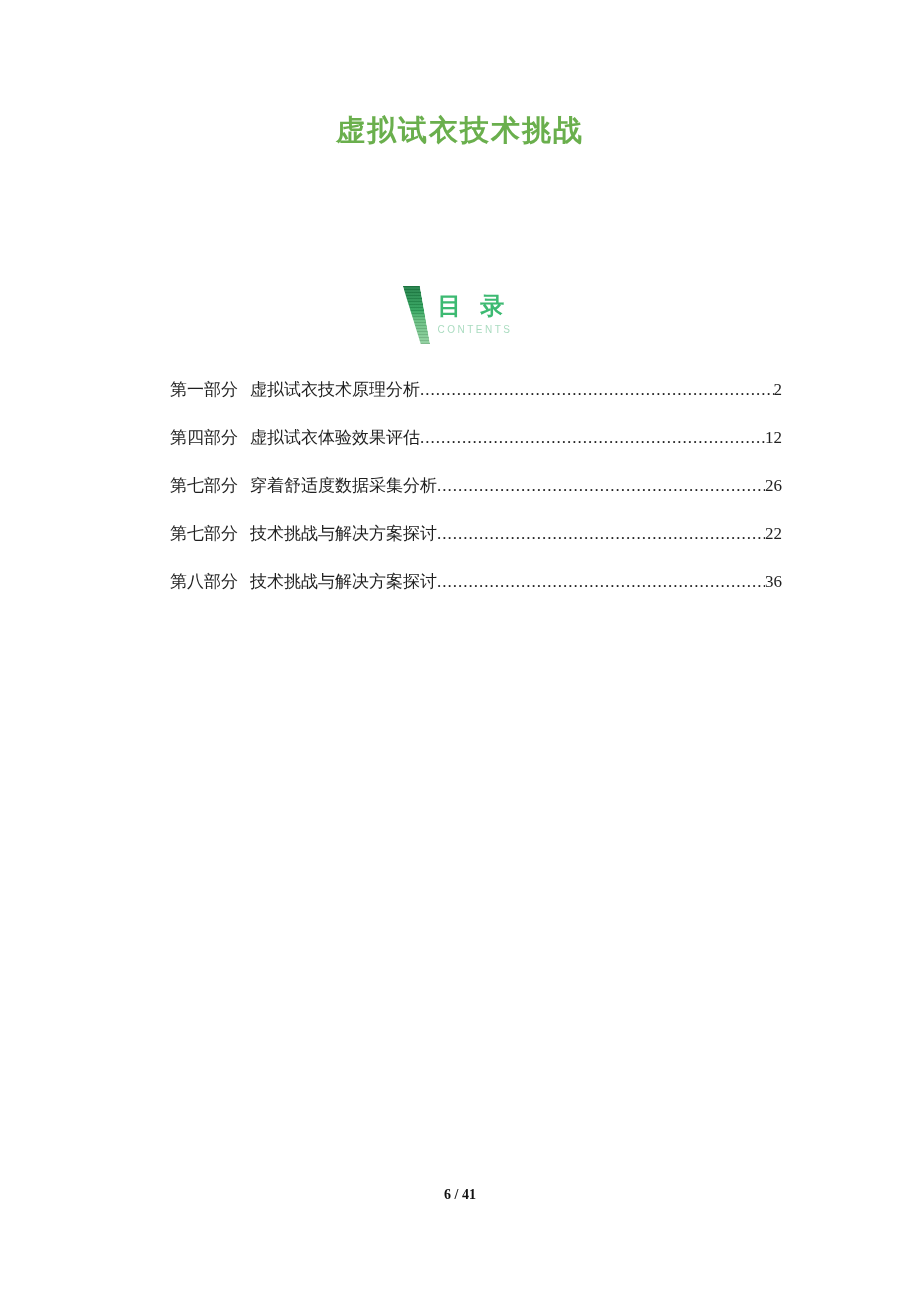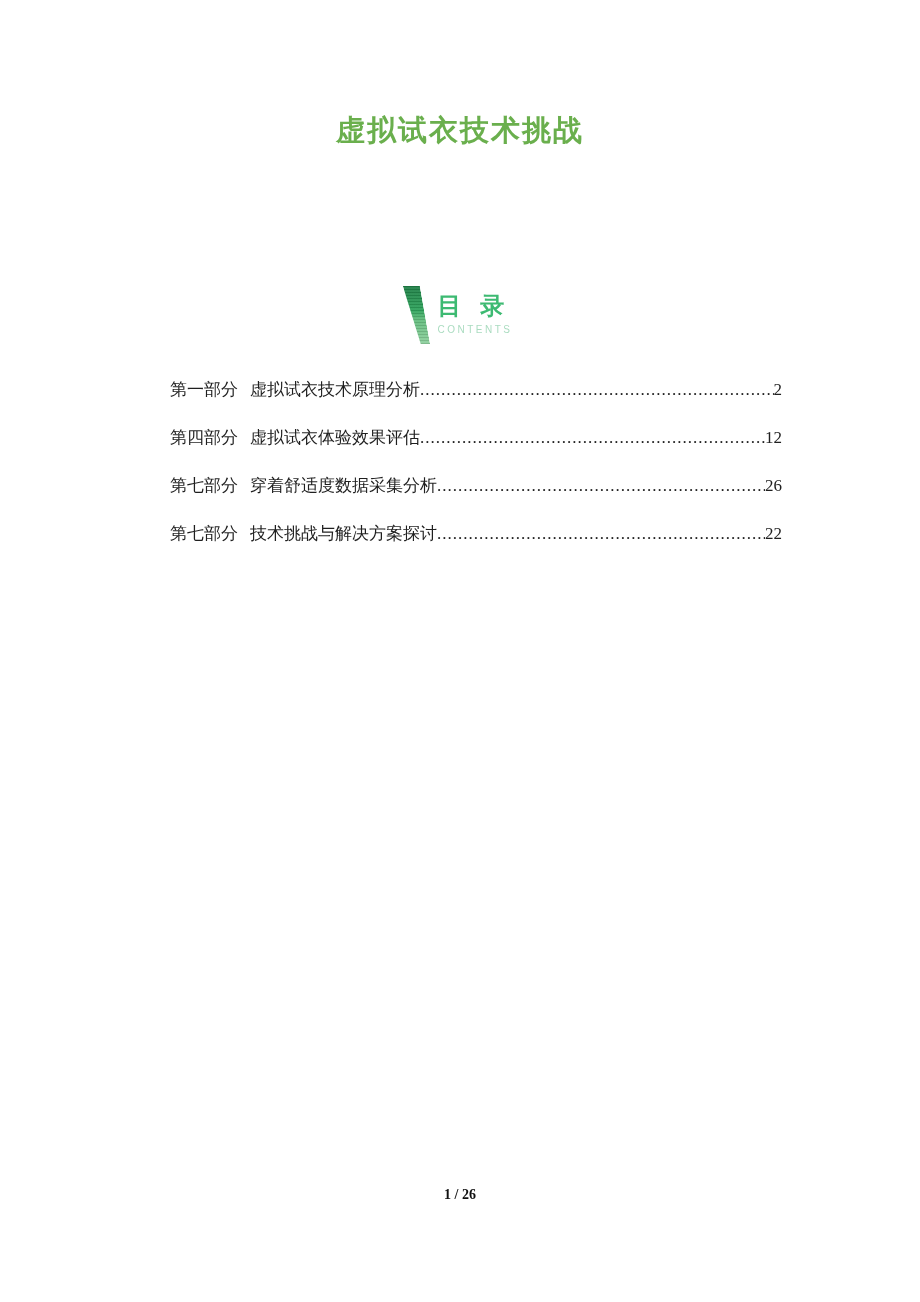--- a/index.html
+++ b/index.html
@@ -173,17 +173,23 @@
         <span class="toc-page">26</span>
       </div>
 
       <div class="toc-row">
         <span class="toc-label">第七部分</span>
         <span class="toc-title">技术挑战与解决方案探讨</span>
         <span class="toc-leader"></span>
         <span class="toc-page">22</span>
       </div>
 
+      <div class="toc-row">
+        <span class="toc-label">第八部分</span>
+        <span class="toc-title">技术挑战与解决方案探讨</span>
+        <span class="toc-leader"></span>
+        <span class="toc-page">36</span>
+      </div>
     </div>
 
-  <div class="page-footer">1 / 26</div>
+  <div class="page-footer">6 / 41</div>
 
 </div>
 
 </body></html>

